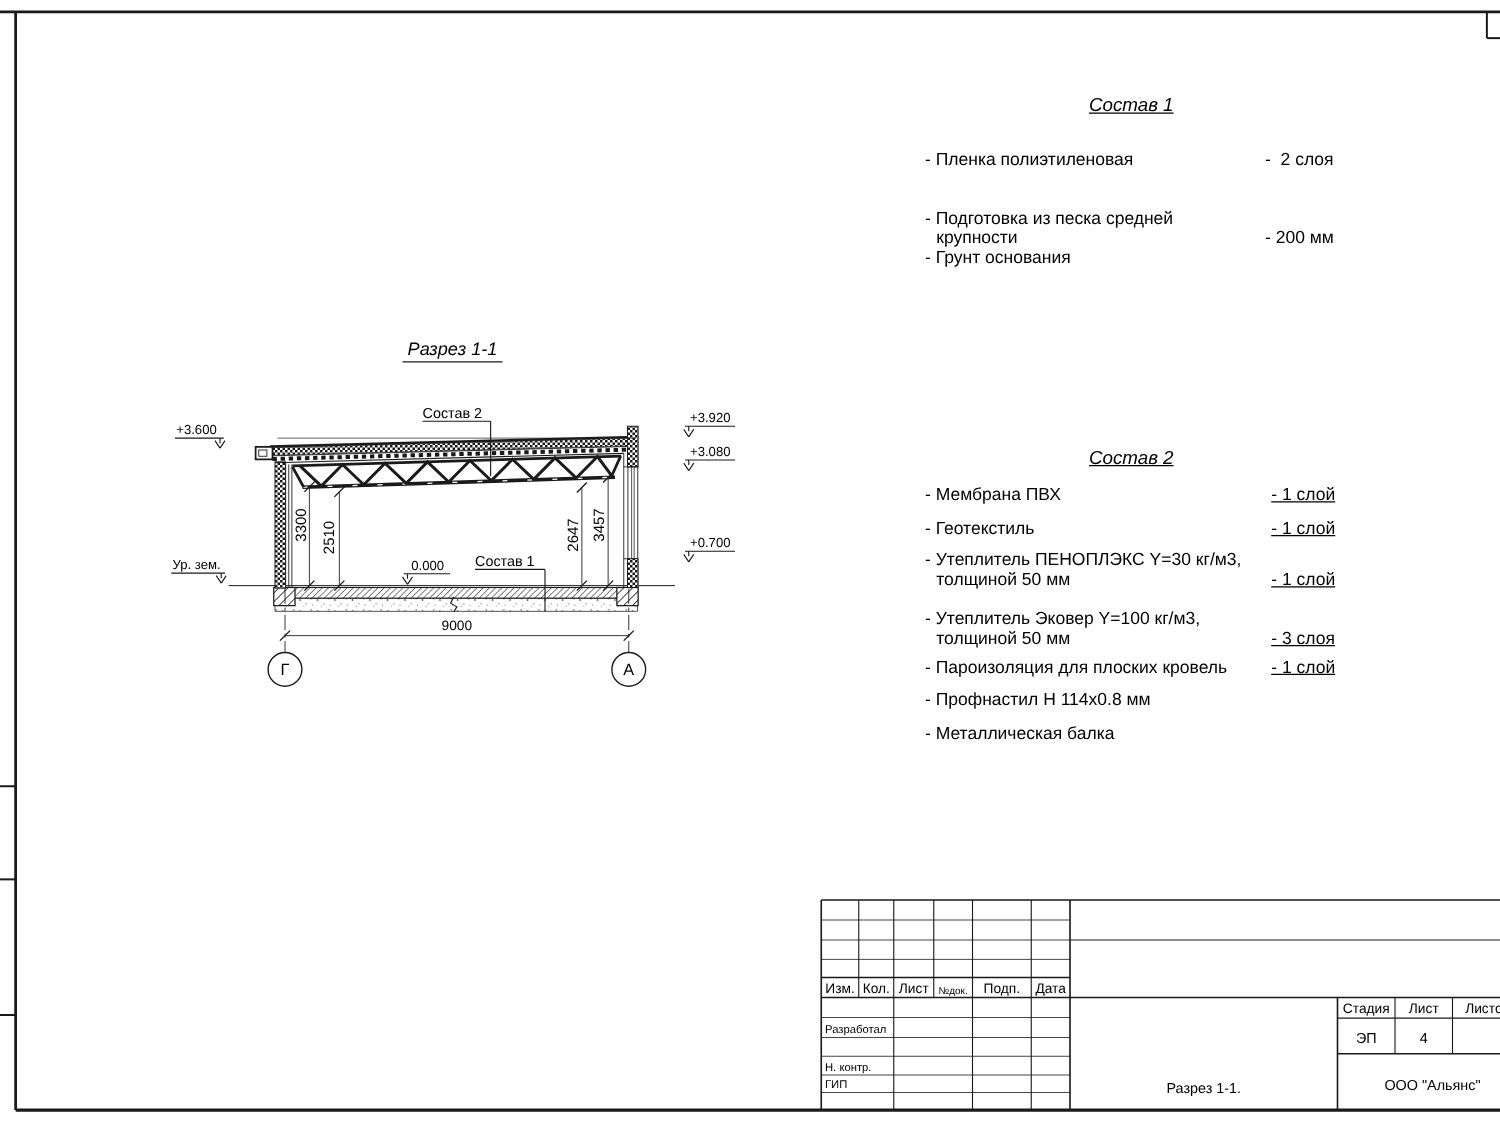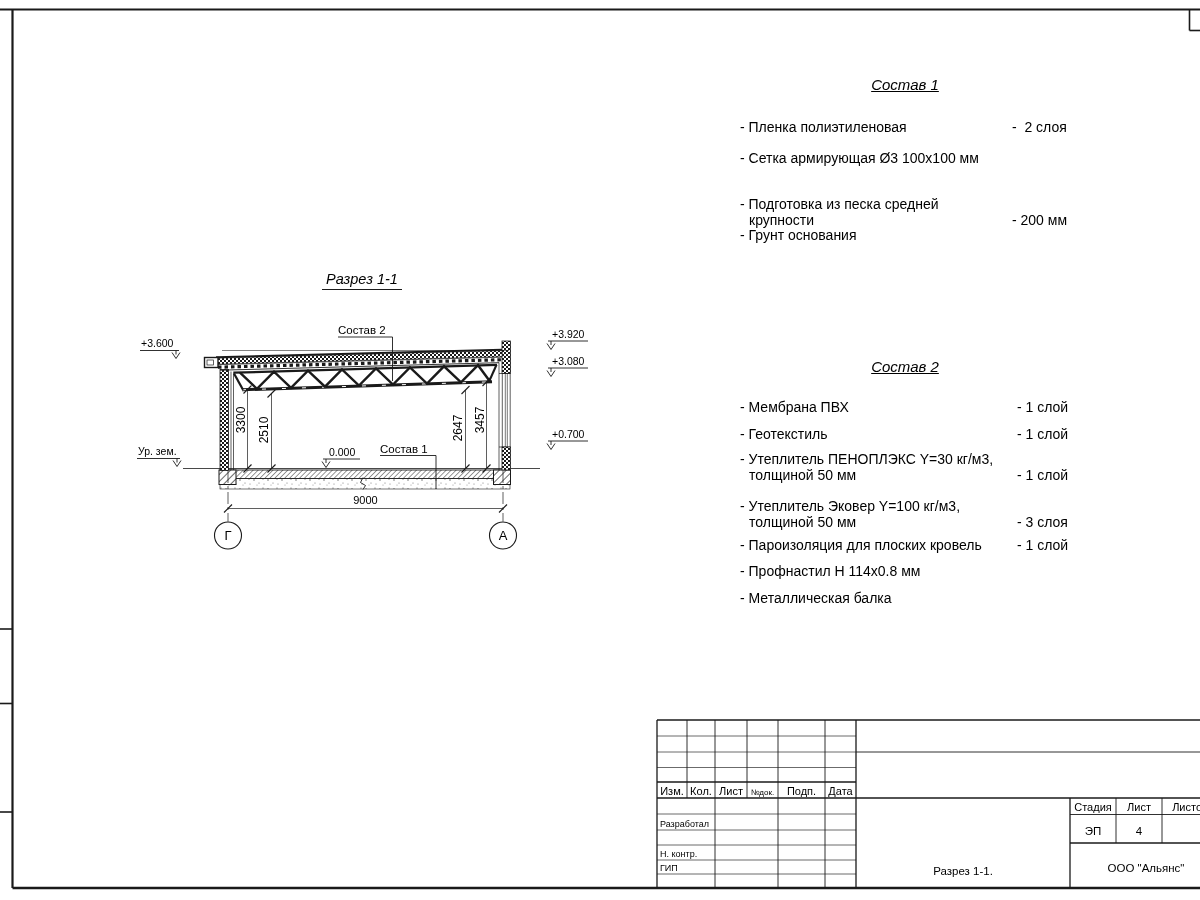--- a/index.html
+++ b/index.html
@@ -20,21 +20,21 @@
   
   .comp { position:absolute; width:330px; font-size:14px; line-height:15.5px; }
   #comp1 { left:740px; top:76px; }
   #comp2 { left:740px; top:358px; }
   .comp-title { text-align:center; font-style:italic; font-size:15px; line-height:18px;
                 text-decoration:underline; }
   .item { position:relative; }
   .ln  { position:relative; white-space:pre; }
   .ind { padding-left:9px; }
   .val { position:absolute; top:0; left:272px; white-space:pre; }
-  .c2 .val { left:277px; }
+  .c2 .val { left:277px;text-decoration:underline; }
 </style>
 </head>
 <body>
 
 <div class="page">
 
 <svg class="overlay" width="1200" height="900" viewBox="0 0 1200 900">
   <defs>
     <pattern id="check" width="4" height="4" patternUnits="userSpaceOnUse">
       <rect width="4" height="4" fill="#ffffff"></rect>
@@ -227,36 +227,33 @@
 </svg>
 
 <div class="comp c1" id="comp1">
   <div class="comp-title">Состав 1</div>
 
   <div class="item" style="margin-top:26px">
   </div>
   <div class="item" style="margin-top:15px">
     <div class="ln"><span>- Пленка полиэтиленовая</span><span class="val">-  2 слоя</span></div>
   </div>
-  <div class="item" style="margin-top:15px">
-    <div class="ln"><span>- Сетка армирующая Ø3 100х100 мм</span></div>
-  </div>
   <div class="item" style="margin-top:31px">
     <div class="ln"><span>- Подготовка из песка средней</span></div>
     <div class="ln ind"><span>крупности</span><span class="val">- 200 мм</span></div>
   </div>
   <div class="item" style="">
     <div class="ln"><span>- Грунт основания</span></div>
   </div>
 </div>
 
 <div class="comp c2" id="comp2">
   <div class="comp-title">Состав 2</div>
 
-  <div class="item" style="margin-top:24px">
+  <div class="item" style="margin-top:12px">
     <div class="ln"><span>- Мембрана ПВХ</span><span class="val">- 1 слой</span></div>
   </div>
   <div class="item" style="margin-top:11px">
     <div class="ln"><span>- Геотекстиль</span><span class="val">- 1 слой</span></div>
   </div>
   <div class="item" style="margin-top:10px">
     <div class="ln"><span>- Утеплитель ПЕНОПЛЭКС Y=30 кг/м3,</span></div>
     <div class="ln ind"><span>толщиной 50 мм</span><span class="val">- 1 слой</span></div>
   </div>
   <div class="item" style="margin-top:16px">

